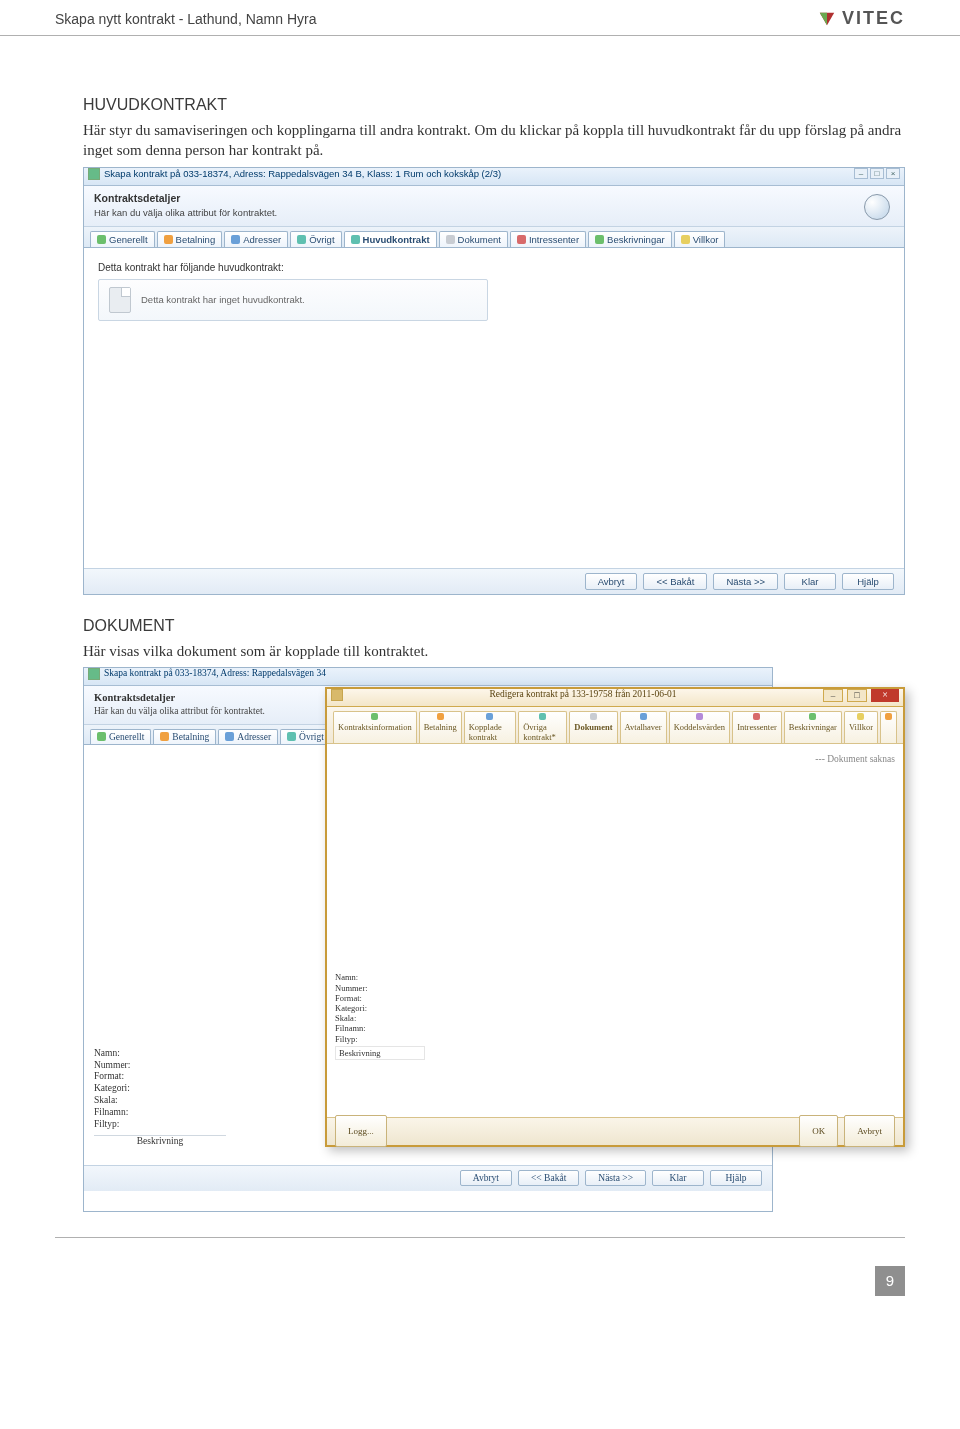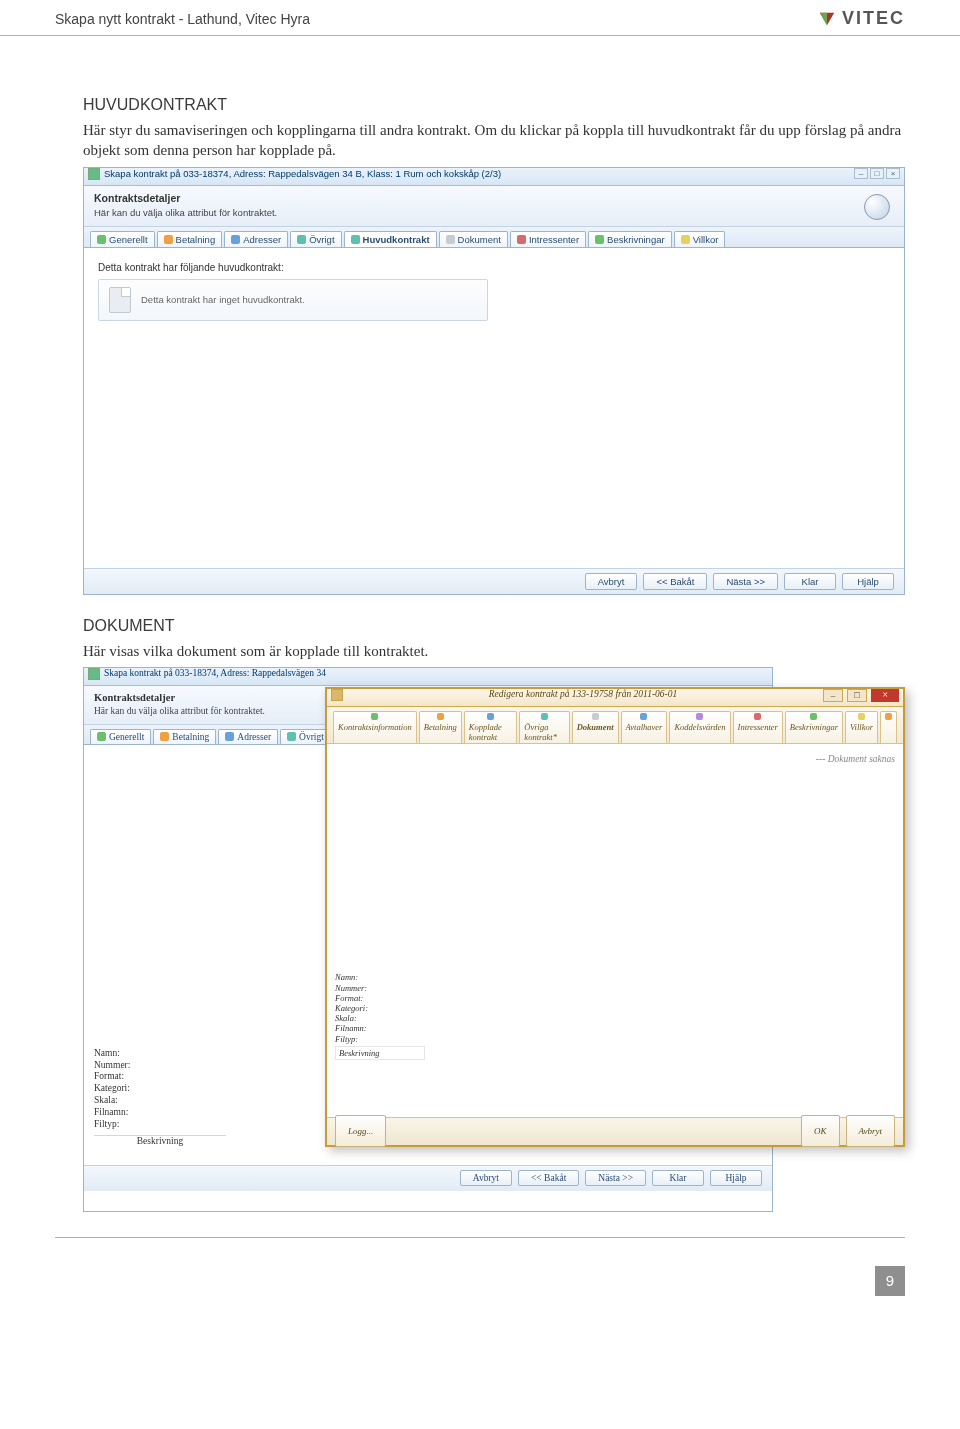--- a/index.html
+++ b/index.html
@@ -175,21 +175,20 @@
     width:132px; height:18px;
     font-size:9.5px; text-align:center;
     border-top:1px solid #d0d8e0;
   }
   .scroll-hint { position:absolute; right:-2px; bottom:34px; width:10px; height:200px; background:#f0f3f7; border:1px solid #d0d8e0; }
 
   .win-b {
     position:absolute; right:0; top:20px; width:580px; height:460px;
     border:2px solid #c89b3a; background:#fff;
     box-shadow: 4px 4px 10px rgba(0,0,0,.25);
-    font-style: italic;
   }
   .win-b .titlebar { background:linear-gradient(#fdf6ea,#f3e6c8); border-bottom:1px solid #cfa94d; }
   .win-b .titlebar .t-text { color:#5b4410; text-align:center; }
   .win-b .titlebar .close { background:#c0392b; color:#fff; width:28px; height:13px; text-align:center; font-size:10px; line-height:12px; }
   .win-b .tabstrip { background:linear-gradient(#fbf6ec,#f1e8d4); border-bottom:1px solid #d8c28a; }
   .win-b .tab { border-color:#d8c28a; background:linear-gradient(#fff,#f7f1e1); color:#6a5723; font-size:8.5px; padding:1px 4px; gap:2px;flex-direction:column;}
   .win-b .tab .dot { width:7px; height:7px; }
   .win-b .body2 { background:#fff; height:360px; position:relative; padding:6px 8px; }
   .win-b .doc-missing { color:#888; }
   .win-b .lower-panel2 {
@@ -225,34 +224,34 @@
   
   .c-green{background:#6cbf6c;} .c-orange{background:#f0a040;}
   .c-blue{background:#6aa0d8;} .c-teal{background:#5fc0b0;}
   .c-gray{background:#c8ccd2;} .c-red{background:#d86a6a;}
   .c-purple{background:#b48ad8;} .c-yellow{background:#e7cf60;}
 </style>
 </head>
 <body>
 
 <div class="page-header">
-  <div class="page-header-title">Skapa nytt kontrakt - Lathund, Vitec Hyra</div>
+  <div class="page-header-title">Skapa nytt kontrakt - Lathund, Namn Hyra</div>
   <div class="brand">
     <svg class="brand-logo" viewBox="0 0 20 20">
       <path d="M2 3 L10 17 L18 3 Z" fill="#b03030"></path>
       <path d="M2 3 L10 17 L10 3 Z" fill="#6aa84f"></path>
     </svg>
     <span class="brand-text">VITEC</span>
   </div>
 </div>
 
 <div class="content">
 
   <h2 class="section-title">HUVUDKONTRAKT</h2>
-  <p class="section-text">Här styr du samaviseringen och kopplingarna till andra kontrakt. Om du klickar på koppla till huvudkontrakt får du upp förslag på andra objekt som denna person har kopplade på.</p>
+  <p class="section-text">Här styr du samaviseringen och kopplingarna till andra kontrakt. Om du klickar på koppla till huvudkontrakt får du upp förslag på andra inget som denna person har kontrakt på.</p>
 
   <div class="app-window">
     <div class="titlebar">
       <span class="t-icon"></span>
       <span class="t-text">Skapa kontrakt på 033-18374, Adress: Rappedalsvägen 34 B, Klass: 1 Rum och kokskåp (2/3)</span>
       <span class="win-btns">
         <span>–</span>
         <span>□</span>
         <span>×</span>
       </span>

